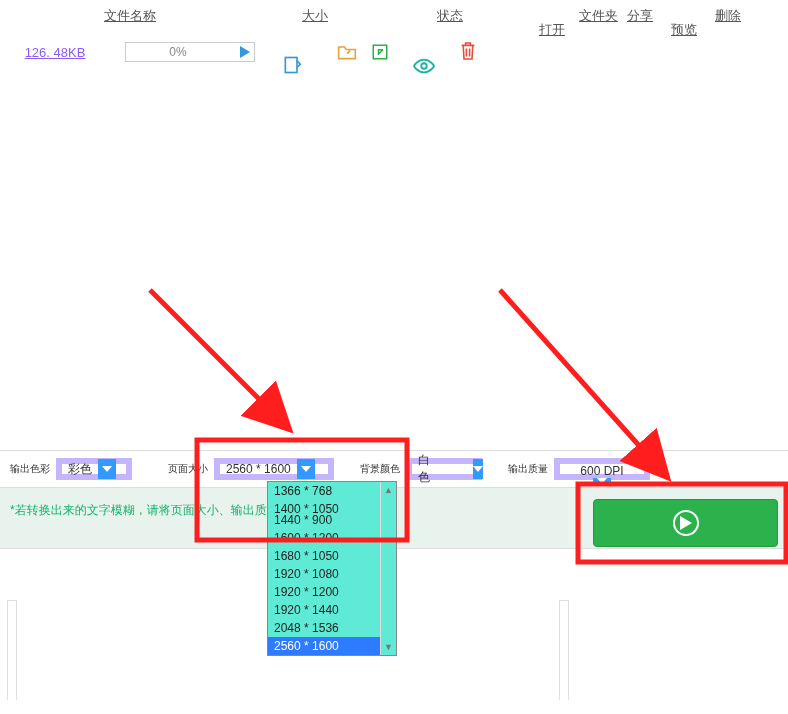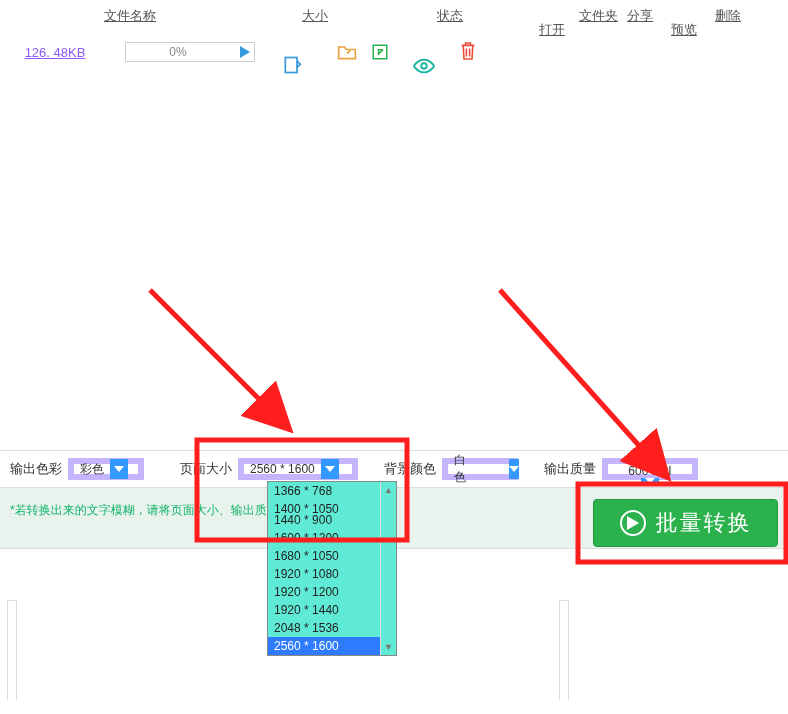--- a/index.html
+++ b/index.html
@@ -25,21 +25,21 @@
     .trow .col-size { color:#8b5cf6; font-family: Arial; }
     .progress-wrap { width:130px; height:20px; border:1px solid #ccc; display:flex; align-items:center; margin:0 auto; position:relative; }
     .progress-text { position:absolute; left:0; right:24px; text-align:center; color:#888; font-size:12px; }
     .progress-play { position:absolute; right:4px; color:#3498db; font-size:12px; }
 
     .ico { display:inline-flex; align-items:center; justify-content:center; width:22px; height:22px; margin:0 auto; cursor:pointer; }
     svg { display:block; }
 
     
     .control-bar { position:absolute; left:0; right:0; top:450px; height:38px; border-top:1px solid #ddd; border-bottom:1px solid #ddd; background:#fff; display:flex; align-items:center; padding:0 10px; gap:6px; }
-    .lbl { color:#333; font-size:13px; }
+    .lbl { color:#333; font-size:10px; }
     .select { display:flex; align-items:center; height:22px; border:6px solid #c4b5fd; background:#fff; font-size:12px; }
     .select .val { padding:0 6px; min-width:30px; }
     .select .caret { width:18px; height:20px; background:#3399ff; display:flex; align-items:center; justify-content:center; }
     .select .caret svg polygon { fill:#fff; }
     .sel-color { width:76px; }
     .sel-pagesize { width:120px; }
     .sel-bg { width:76px;gap:31px; }
     .sel-dpi { width:96px;flex-direction:column; }
 
     
@@ -204,21 +204,20 @@
     <div class="dn">▼</div>
   </div>
 </div>
 
 <div class="btn-batch">
   <span class="play">
       <svg width="12" height="14">
         <polygon points="0,0 12,7 0,14"></polygon>
       </svg>
     </span>
-  <span>批量转换</span>
 </div>
 
 <div class="stub1"></div>
 <div class="stub2"></div>
 
 <svg class="overlay" width="788" height="714">
 
   <defs>
     <marker id="ah" viewBox="0 0 10 10" refX="9" refY="5" markerWidth="10" markerHeight="10" orient="auto-start-reverse">
       <path d="M0,0 L10,5 L0,10 z" fill="#ff1e1e"></path>

